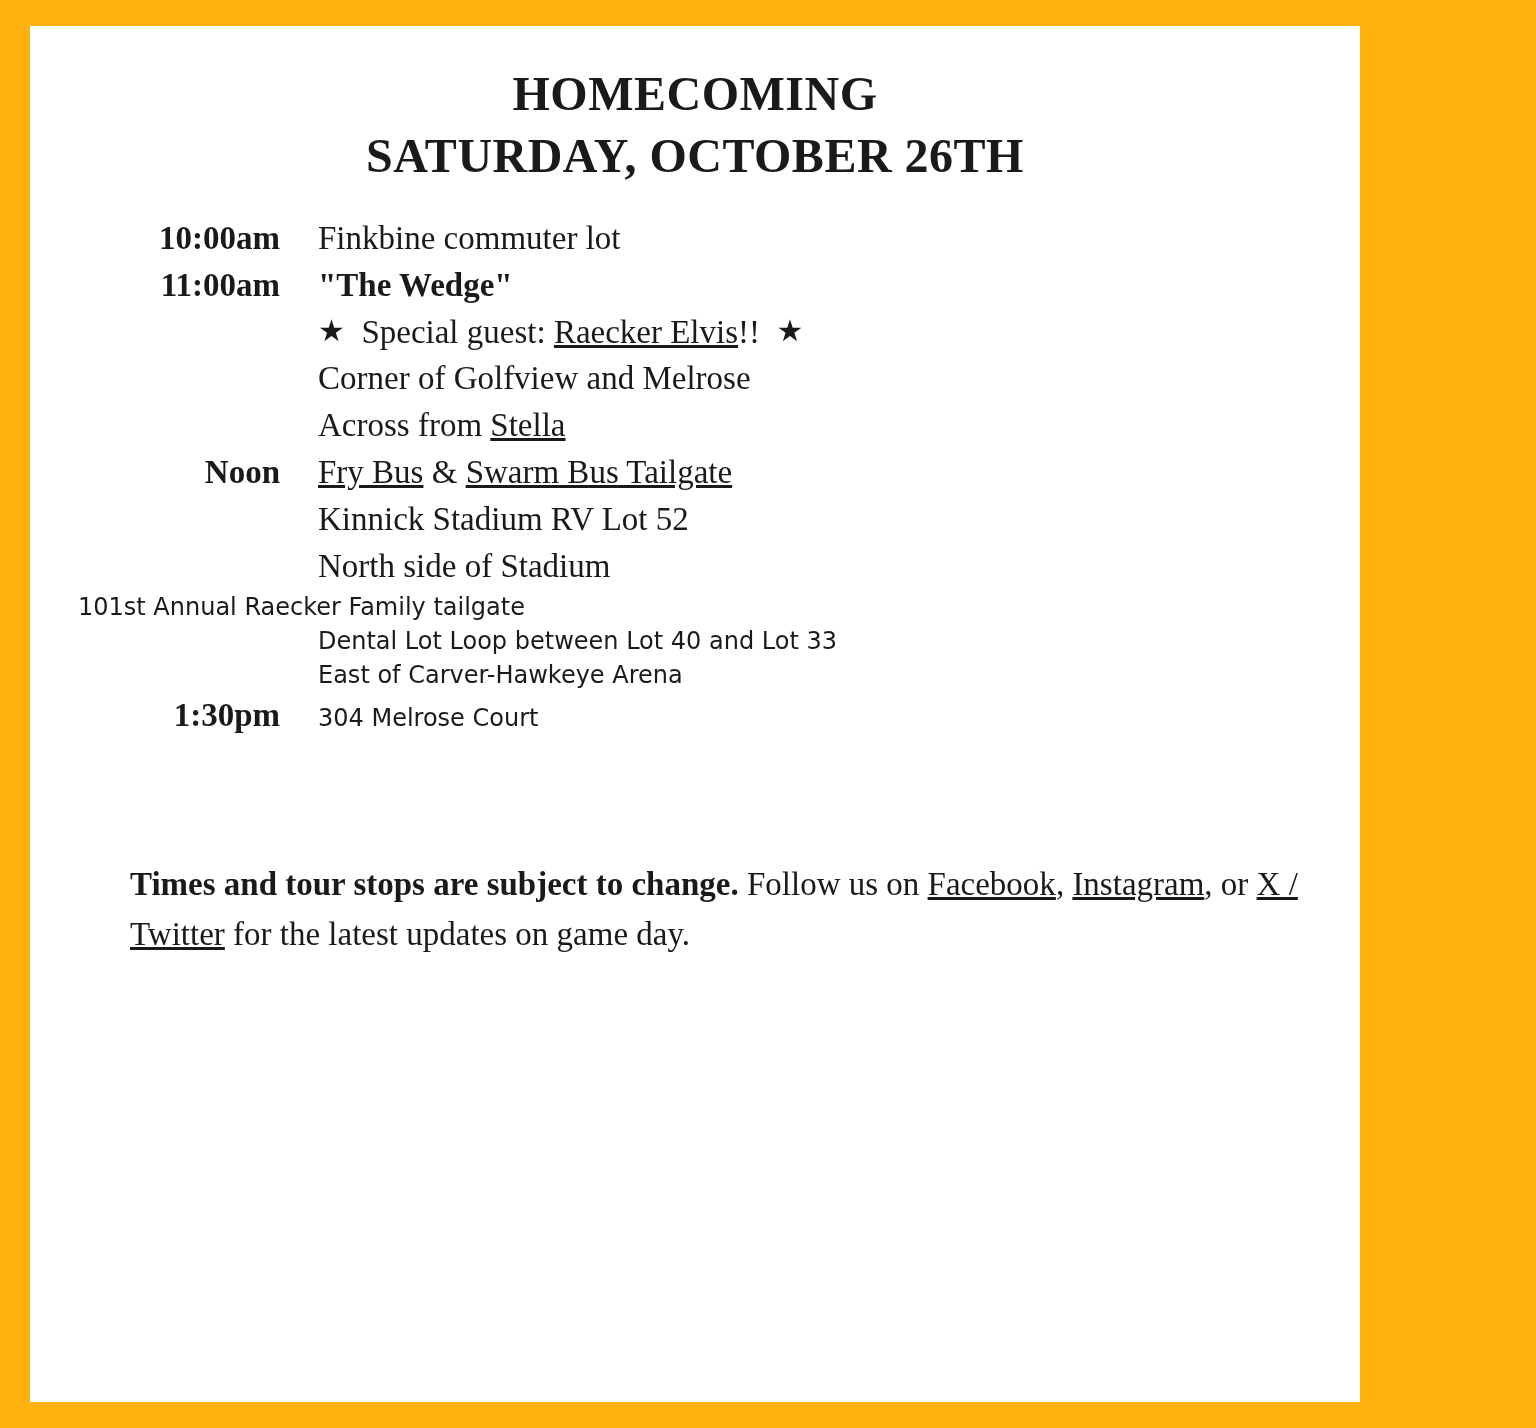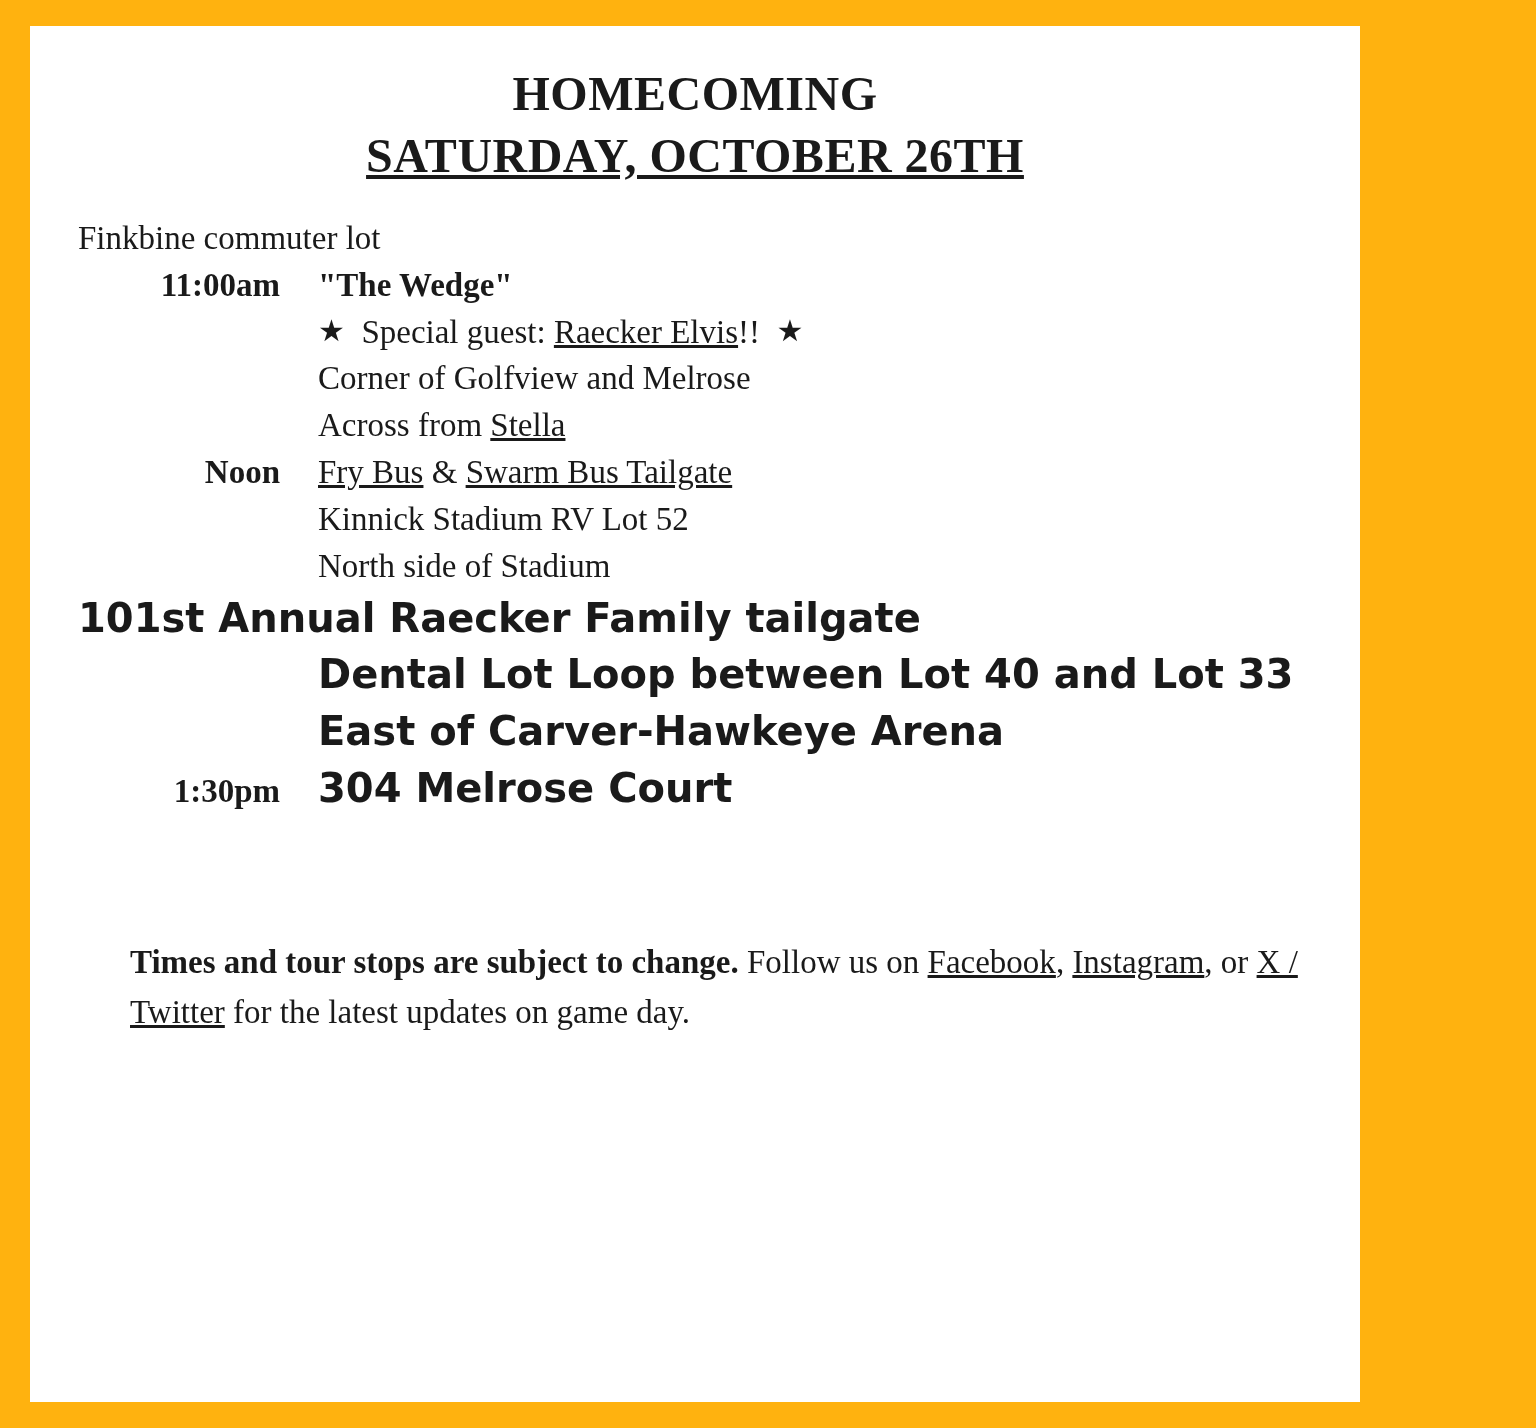--- a/index.html
+++ b/index.html
@@ -39,21 +39,20 @@
     font-weight: bold;
     font-size: 48px;
     letter-spacing: 0.5px;
     line-height: 1.25;
   }
   .title-line2 {
     font-weight: bold;
     font-size: 48px;
     letter-spacing: 0.5px;
     line-height: 1.35;
-    text-decoration: underline;
   }
   .schedule {
     margin-top: 26px;
     color: #1a1a1a;
   }
   .row {
     display: flex;
     align-items: baseline;
     line-height: 1.42;
   }
@@ -77,22 +76,21 @@
     text-decoration: underline;
   }
   .star {
     font-size: 30px;
     line-height: 1;
     position: relative;
     top: -2px;
   }
   .sans {
     font-family: "DejaVu Sans", sans-serif;
-    font-size: 40px;
-    font-weight: bold;
+    font-size: 24px;
   }
   .footer {
     margin-top: 120px;
     padding: 0 14px 0 52px;
     font-size: 33px;
     line-height: 1.52;
     color: #1a1a1a;
   }
   .footer b { font-weight: bold; }
 </style>
@@ -103,20 +101,21 @@
   <div class="poster-inner">
 
     <div class="title-block">
       <div class="title-line1">HOMECOMING</div>
       <div class="title-line2">SATURDAY, OCTOBER 26TH</div>
     </div>
 
     <div class="schedule">
 
       <div class="row">
+        <div class="time-col">10:00am</div>
         <div class="desc-col">Finkbine commuter lot</div>
       </div>
 
       <div class="row">
         <div class="time-col">11:00am</div>
         <div class="desc-col bold">"The Wedge"</div>
       </div>
       <div class="row">
         <div class="time-col"></div>
         <div class="desc-col">

